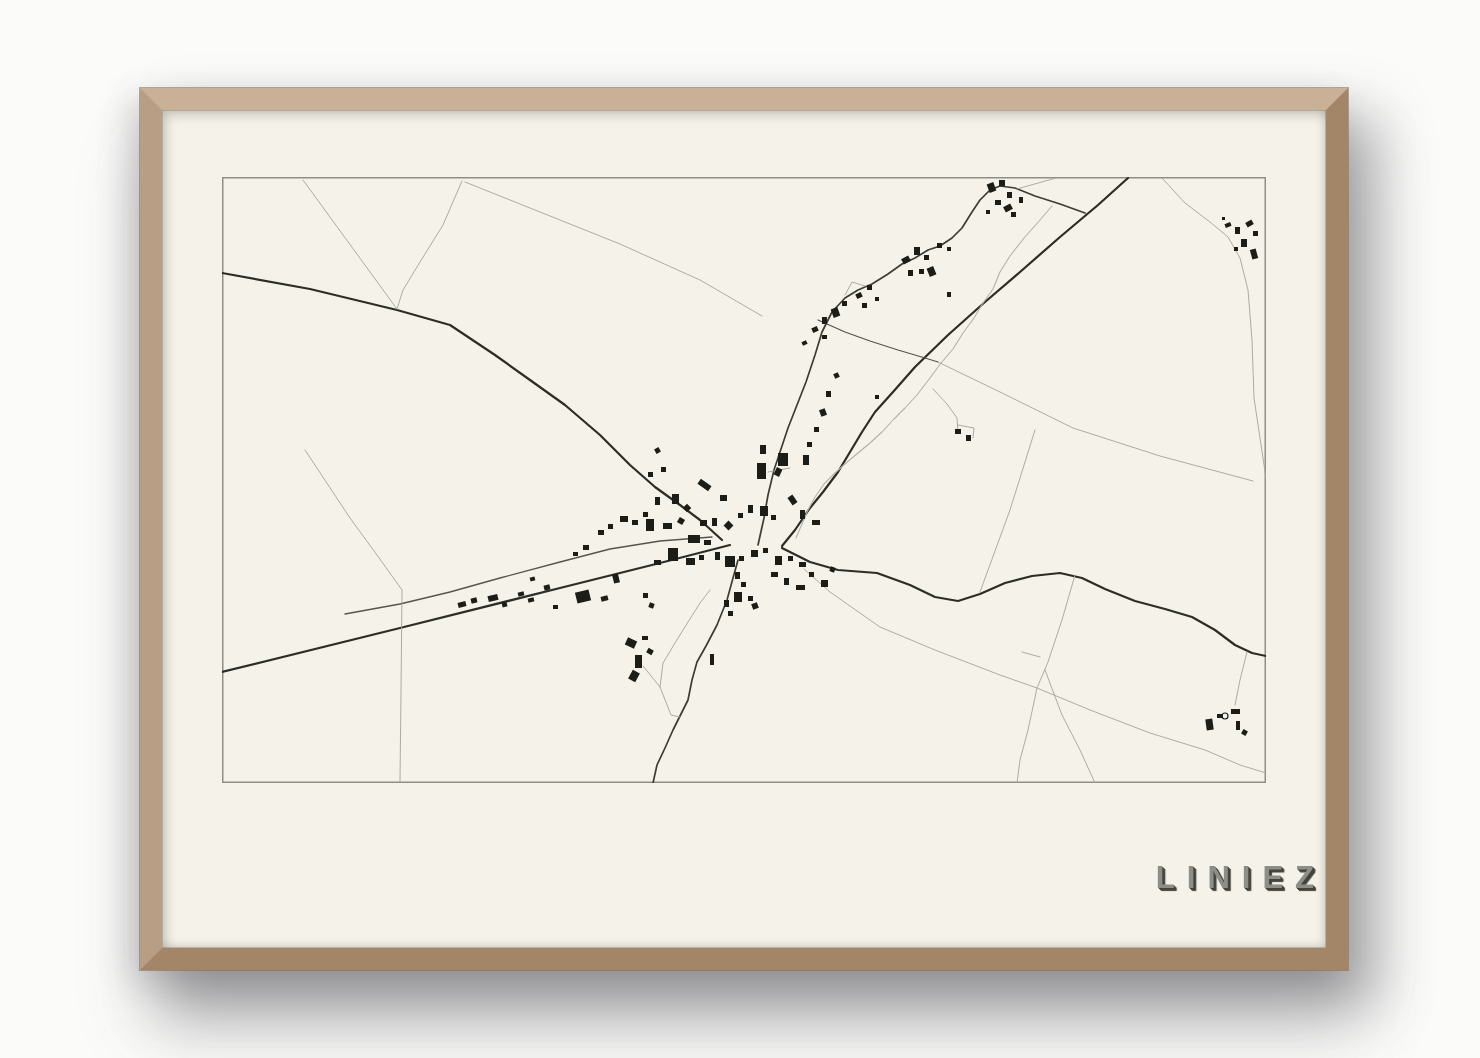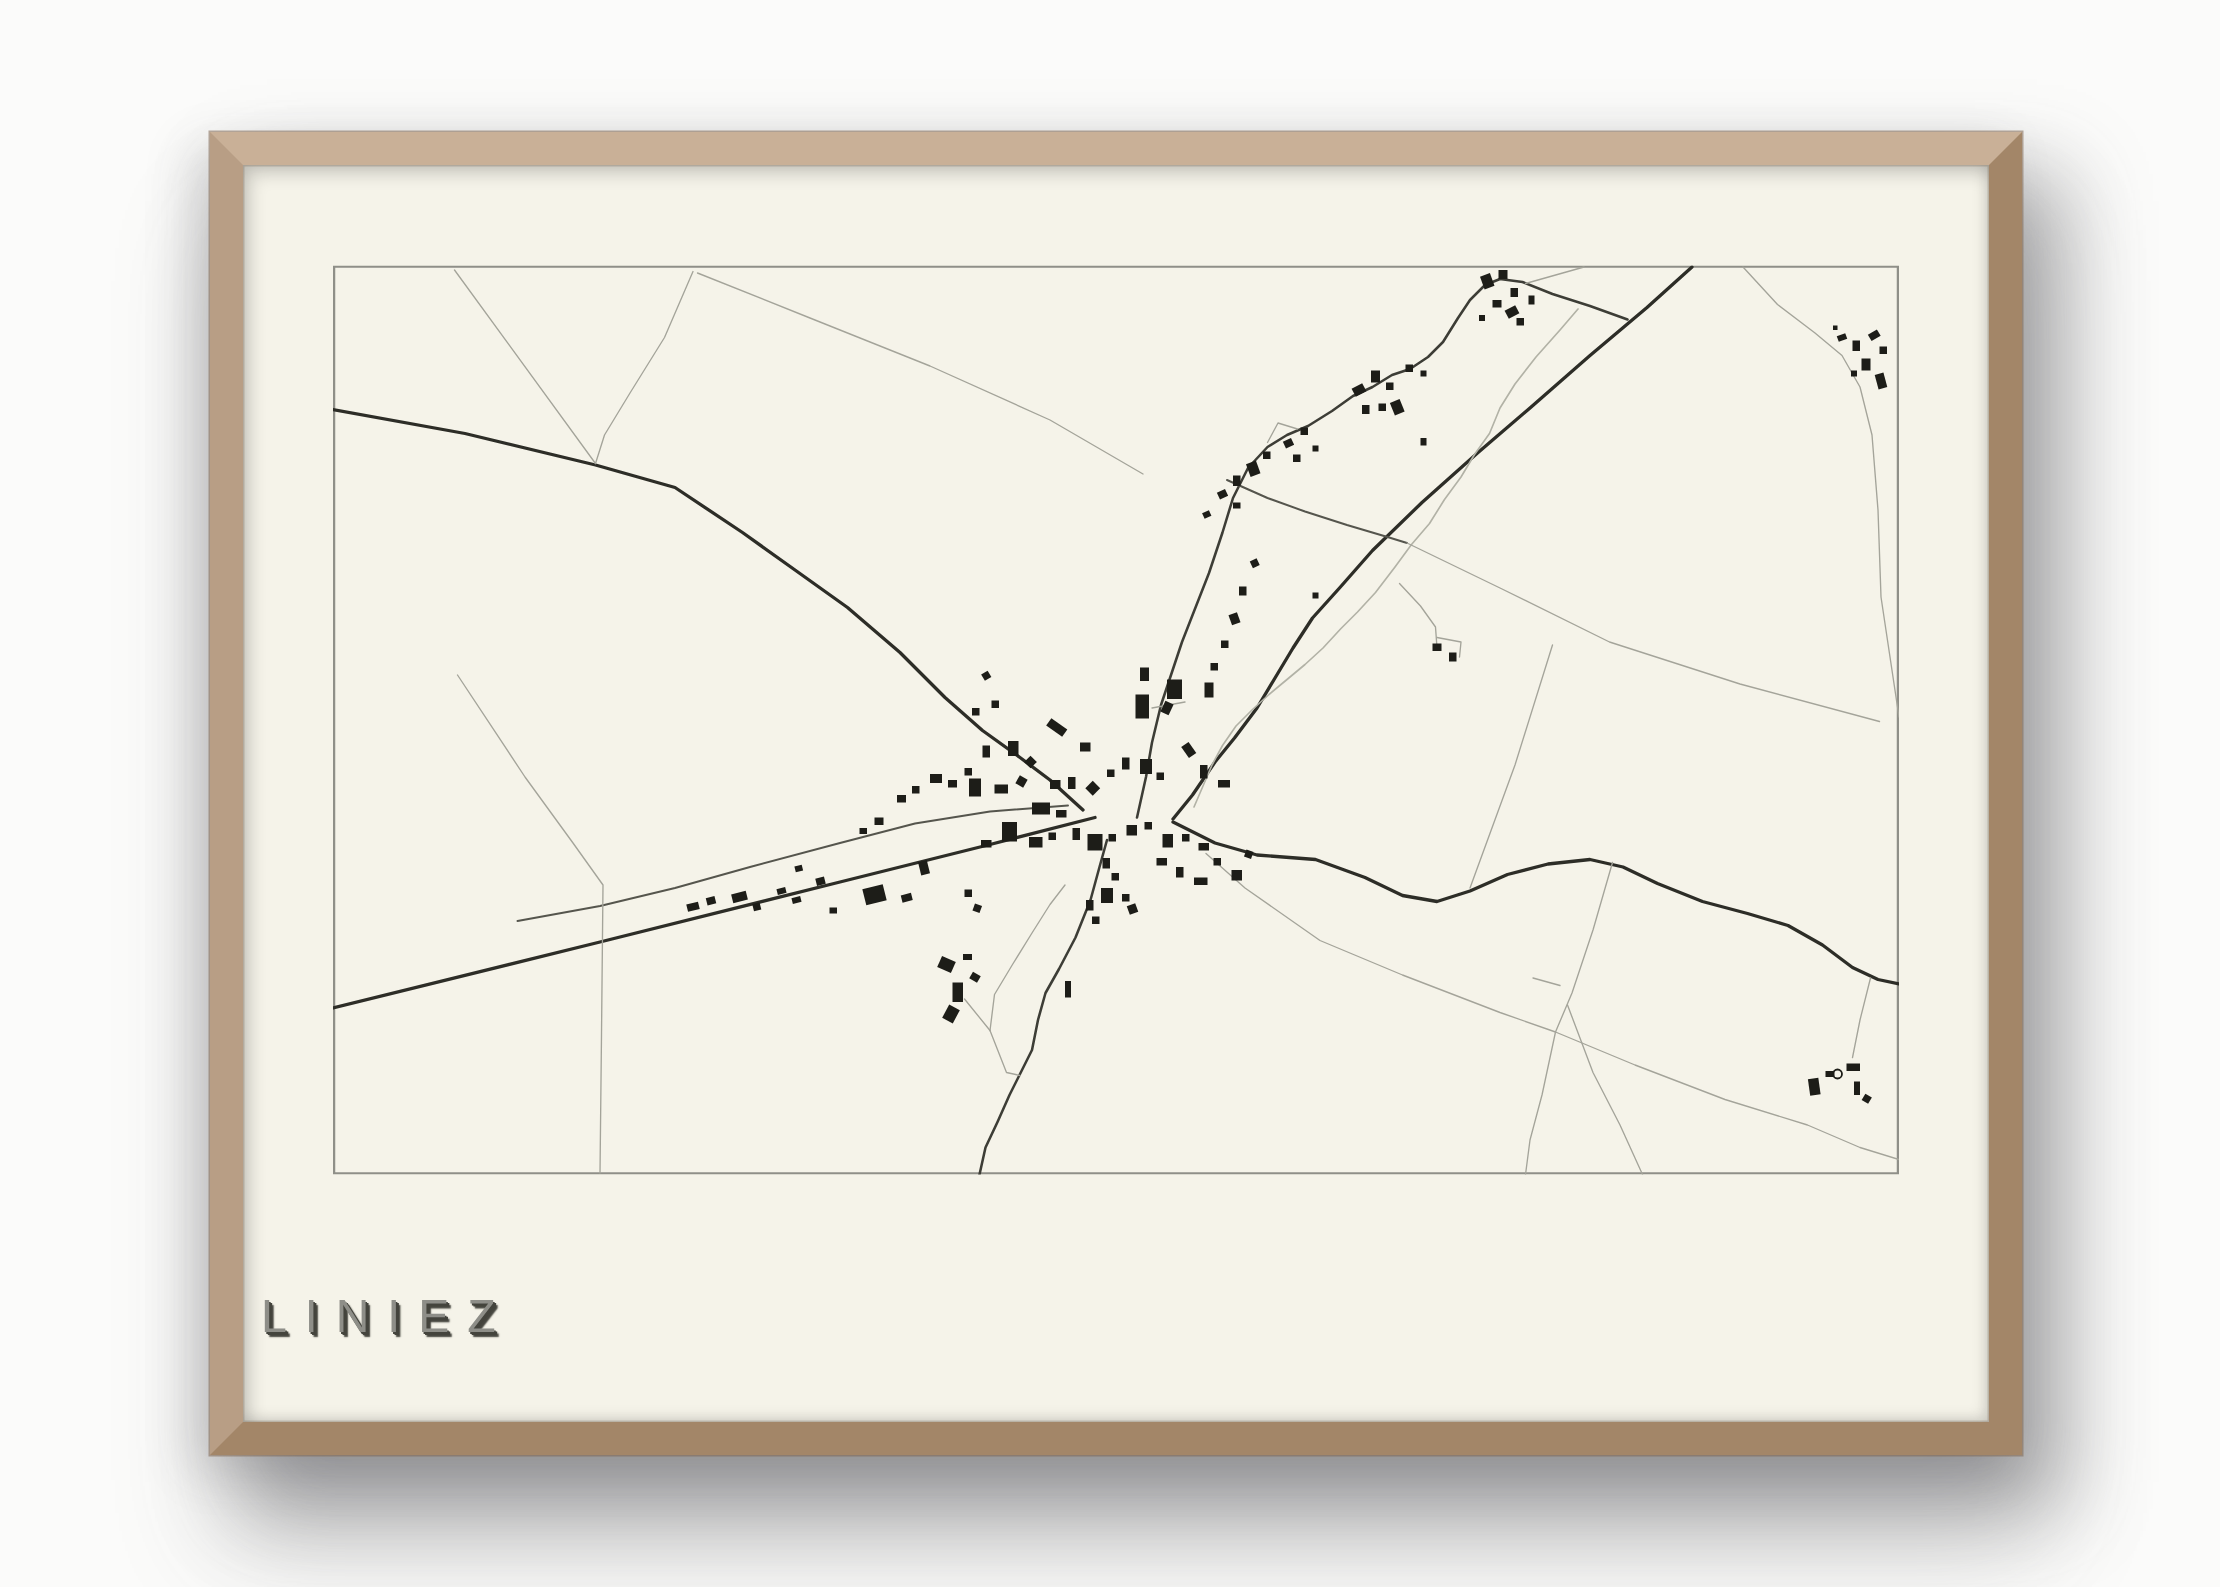--- a/index.html
+++ b/index.html
@@ -48,22 +48,22 @@
   .road{fill:none;stroke-linecap:round;stroke-linejoin:round;}
   .road.major{stroke:var(--c-road_major);stroke-width:2.2;}
   .road.medium{stroke:var(--c-road_medium);stroke-width:1.7;}
   .road.minor{stroke:var(--c-road_minor);stroke-width:1.3;}
   .road.thin{stroke:var(--c-road_thin);stroke-width:0.9;}
   .road.stream{stroke:var(--c-stream);stroke-width:1.1;}
   .bld{fill:var(--c-building);stroke:none;}
   .map-circle{fill:none;stroke:var(--c-building);stroke-width:1.2;}
   .poster-title{
     position:absolute;left:0;width:100%;top:750px;
-    text-align:left;
-    font-size:31px;font-weight:400;
+    text-align:right;
+    font-size:31px;font-weight:700;
     letter-spacing:12px;text-indent:12px;
     color:var(--c-title);
     text-shadow:1px 1px 0 var(--c-title_shadow),2px 2px 0 var(--c-title_shadow),3px 3px 1px var(--c-title_shadow);
   }
 </style>
 </head>
 <body>
 
 <div class="page">
   <div class="frame">

